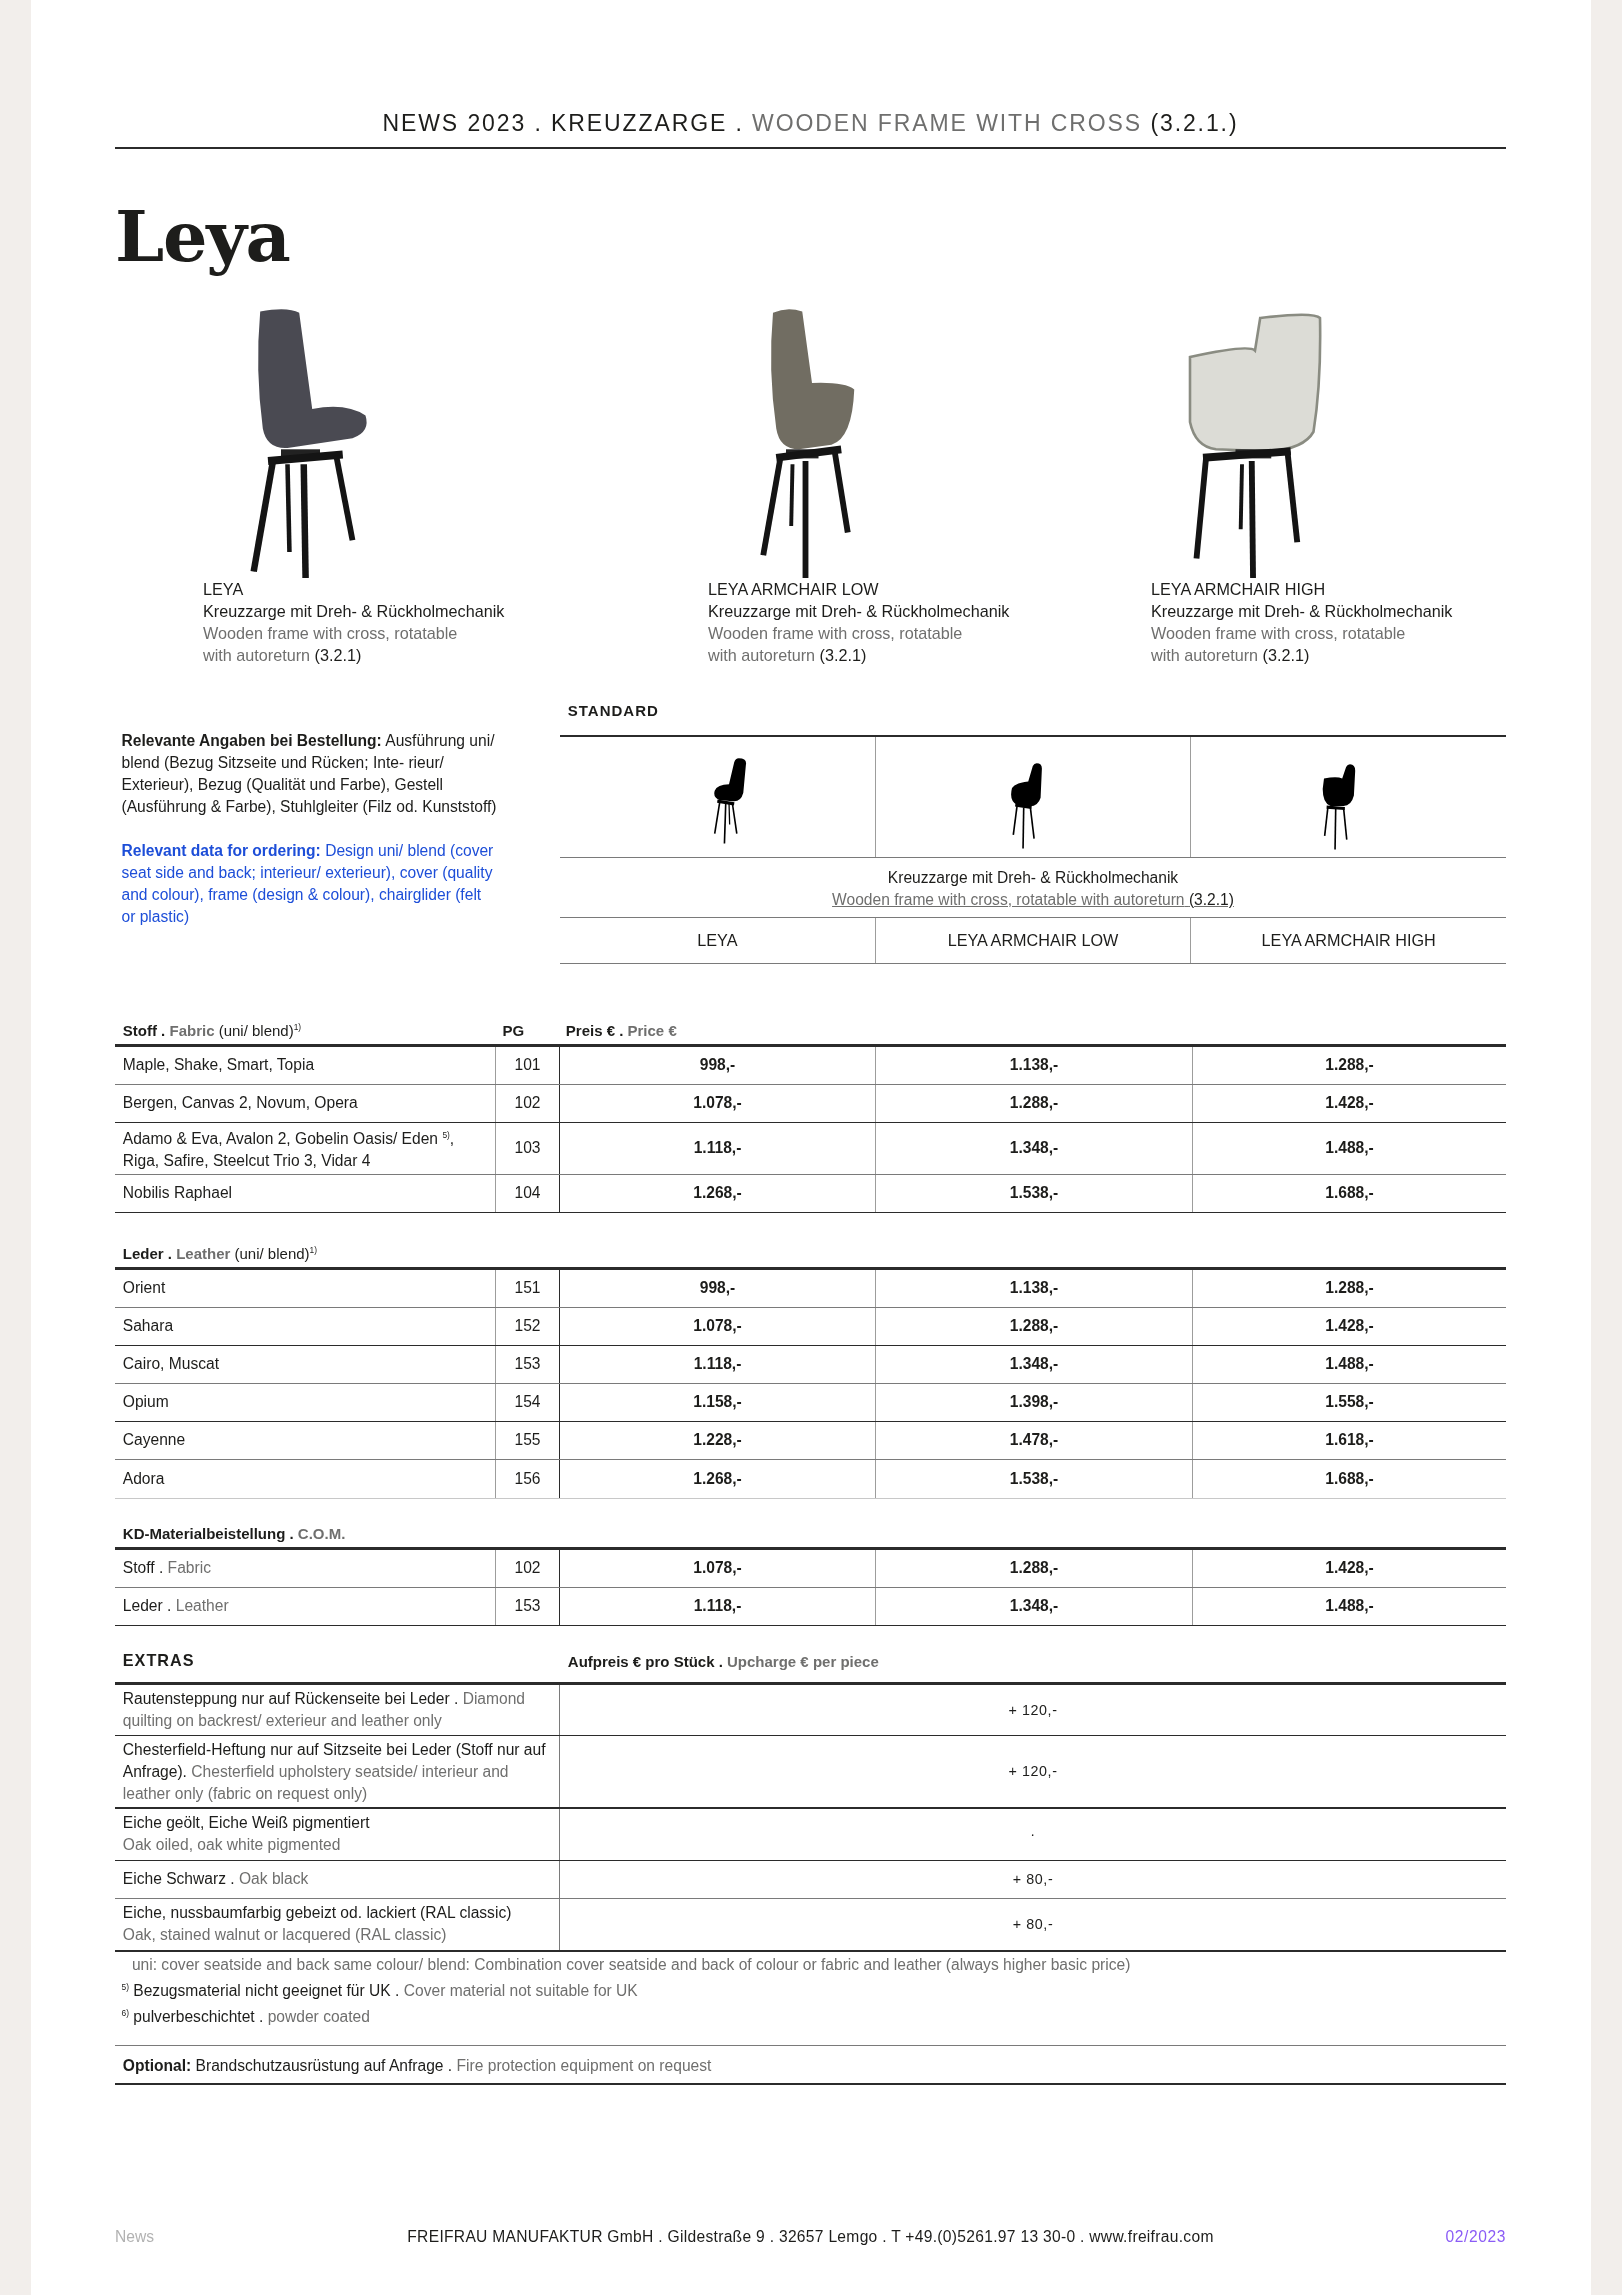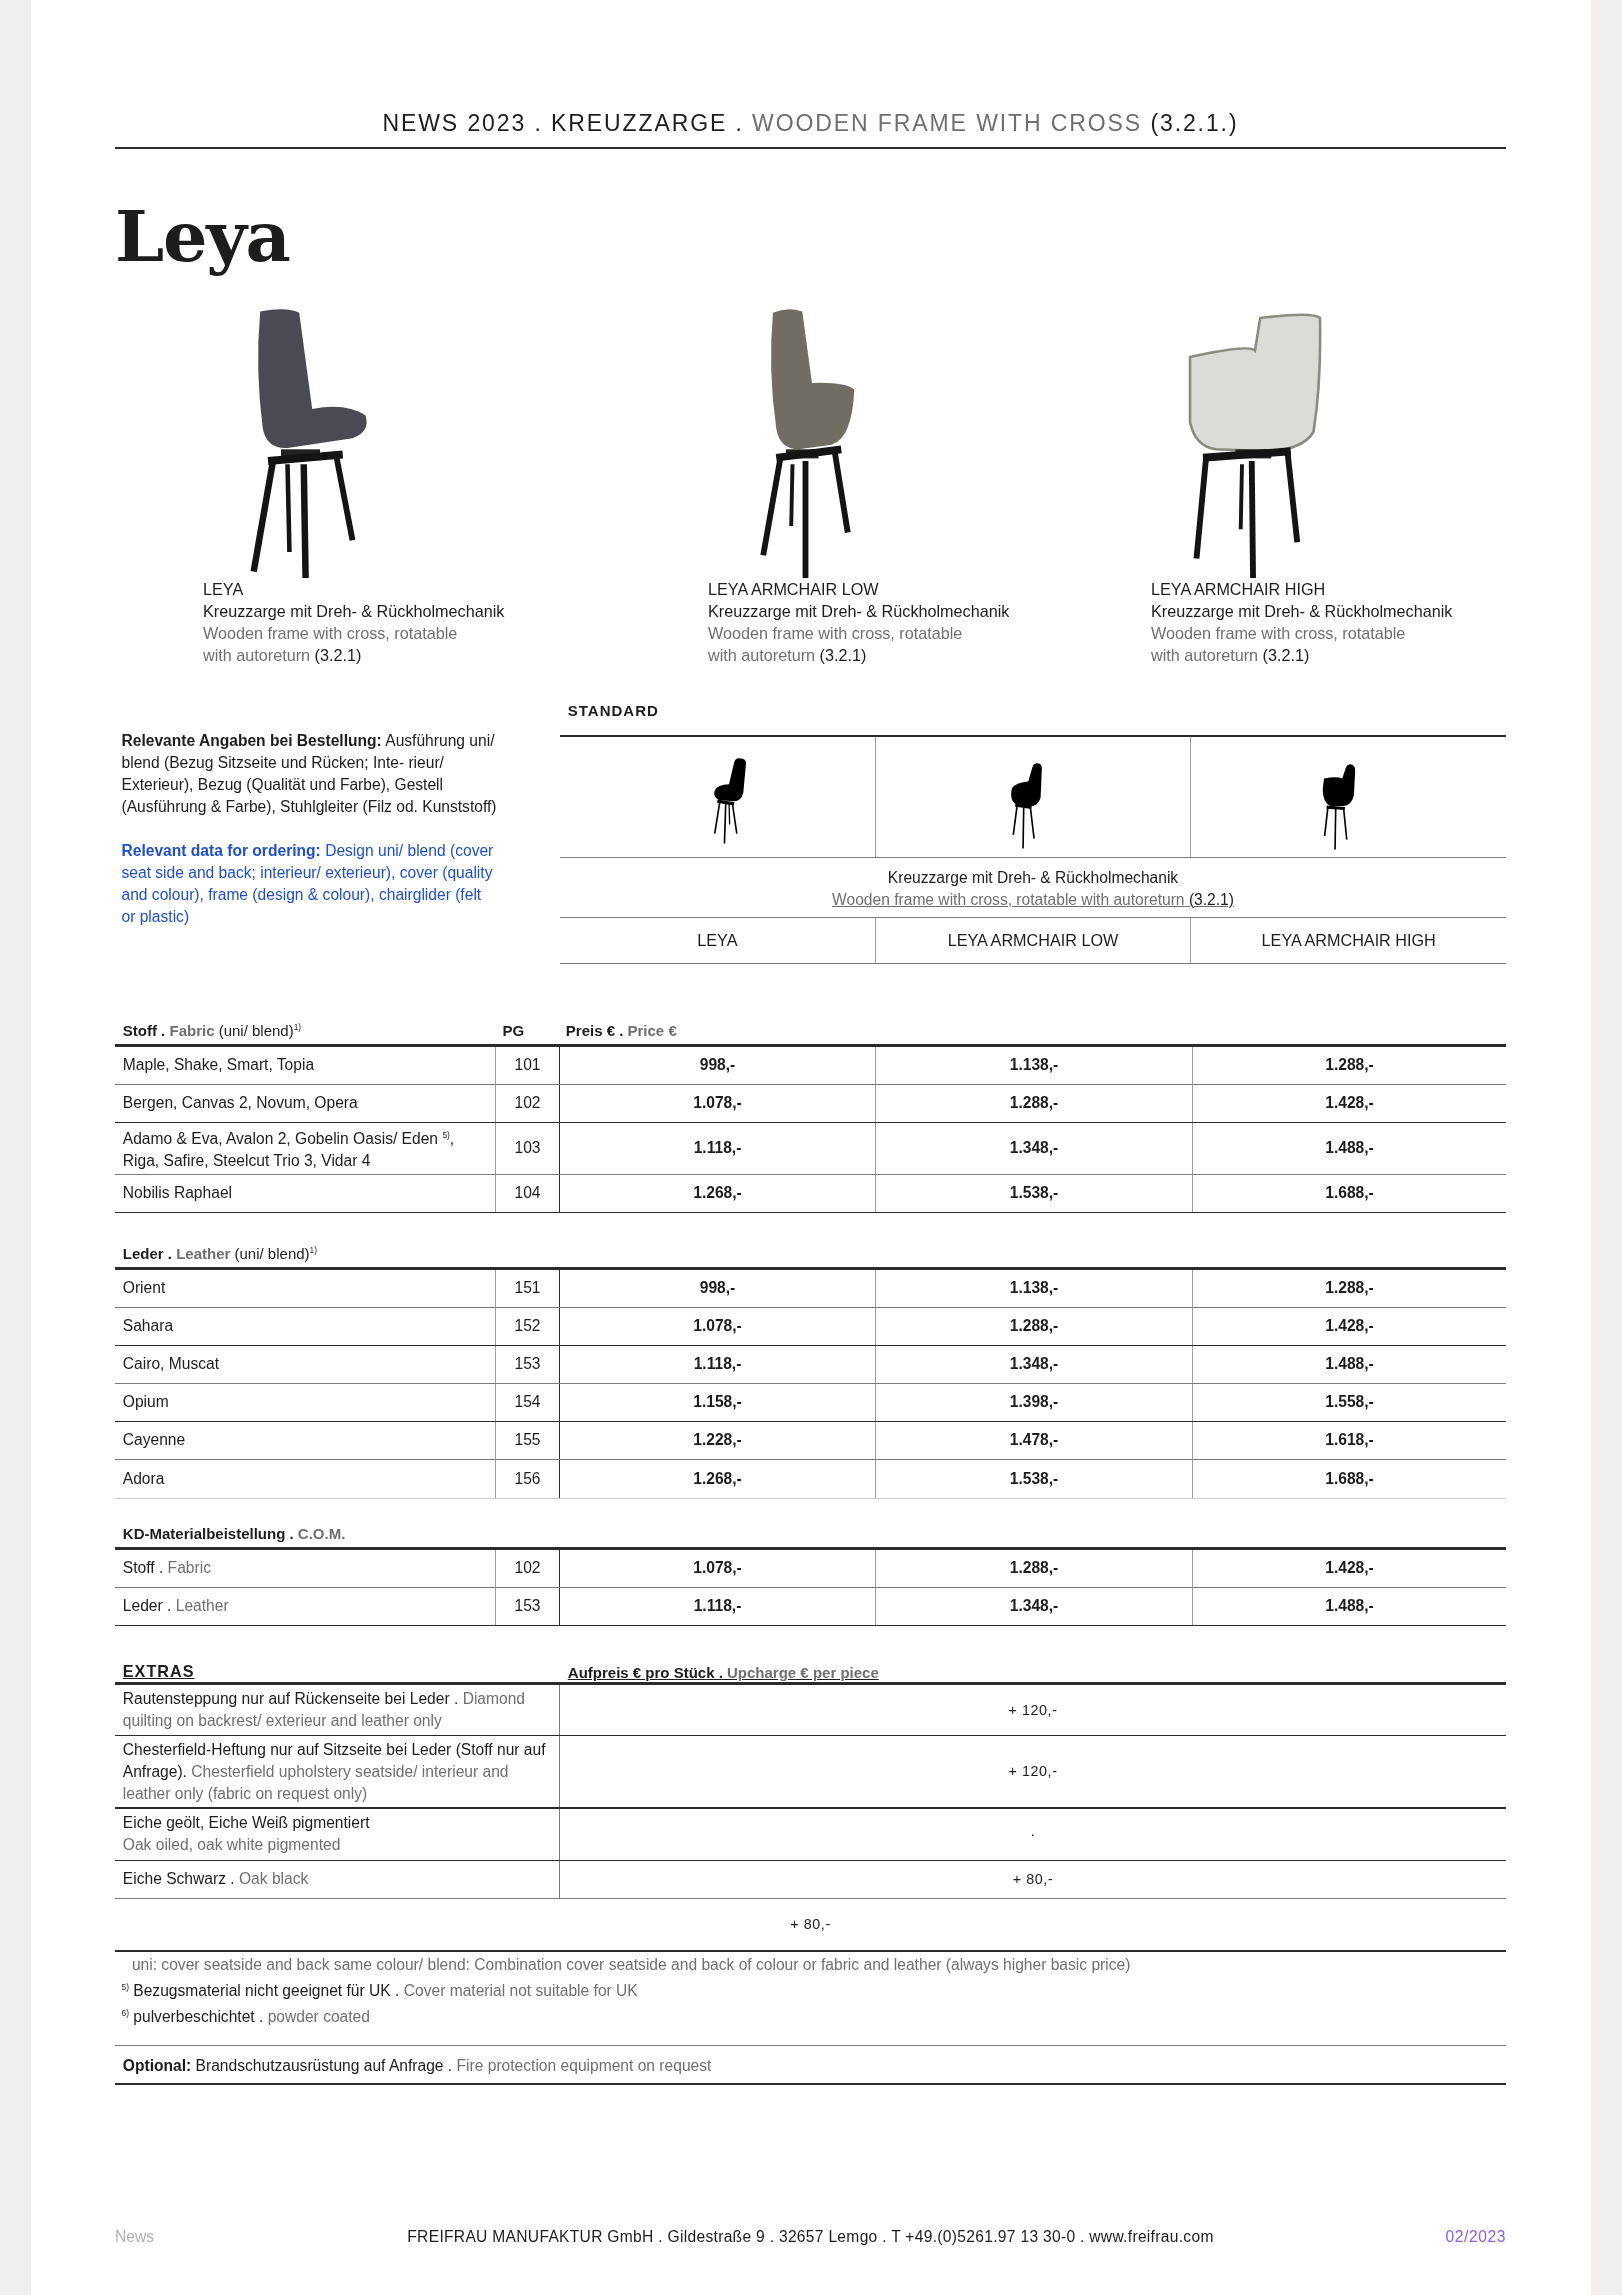--- a/index.html
+++ b/index.html
@@ -75,21 +75,21 @@
   .prow:nth-child(even) { border-bottom-color: #2b2b2b; }
   .prow .c1 { width: 381px; padding-left: 7.8px; display: flex; align-items: center; line-height: 21.4px; border-right: 0.6px solid #9d9d9c; }
   .prow .c2 { width: 64px; text-align: center; display: flex; align-items: center; justify-content: center; border-right: 1.3px solid #2b2b2b; }
   .prow .c3, .prow .c4, .prow .c5 { display: flex; align-items: center; justify-content: center; font-weight: bold; }
   .prow .c3 { width: 316px; border-right: 0.6px solid #9d9d9c; }
   .prow .c4 { width: 317px; border-right: 0.6px solid #9d9d9c; }
   .prow .c5 { flex: 1; }
 
   
   .extras { position: absolute; top: 1656px; left: 0; width: 1391px; }
-  .extras .hdr { display: flex; height: 26px; font-size: 15px; font-weight: bold; align-items: flex-end; padding-bottom: 1px; text-decoration: underline; }
+  .extras .hdr { display: flex; height: 26px; font-size: 15px; font-weight: bold; align-items: flex-end; padding-bottom: 12px; }
   .extras .hdr .c1 { width: 445px; padding-left: 7.8px; letter-spacing: 1px; font-size: 16.2px; }
   .extras .hdr .c2 { padding-left: 7.8px; }
   .xrow { display: flex; border-bottom: 1.3px solid #2b2b2b; font-size: 15.6px; line-height: 22px; }
   .xrow.thick { border-bottom: 2.6px solid #2b2b2b; }
   .xrow .c1 { width: 445px; padding: 3.9px 7.8px; border-right: 0.6px solid #7a7a7a; }
   .xrow .c2 { flex: 1; display: flex; align-items: center; justify-content: center; font-size: 14.3px; letter-spacing: 0.6px; }
 
   
   .footnotes { position: absolute; top: 1954px; left: 6.5px; width: 1384px; font-size: 15.6px; line-height: 22px; }
   .footnotes sup { font-size: 8.4px; }
@@ -365,20 +365,24 @@
             <div>Eiche geölt, Eiche Weiß pigmentiert</div>
             <div class="grey">Oak oiled, oak white pigmented</div>
           </div>
       <div class="c2">·</div>
     </div>
     <div class="xrow" style="height:38px;border-bottom-color:#7a7a7a">
       <div class="c1" style="display:flex;align-items:center"><span>Eiche Schwarz .</span>&nbsp;<span class="grey">Oak black</span></div>
       <div class="c2">+ 80,-</div>
     </div>
     <div class="xrow thick" style="height:53px">
+      <div class="c1">
+            <div>Eiche, nussbaumfarbig gebeizt od. lackiert (RAL classic)</div>
+            <div class="grey">Oak, stained walnut or lacquered (RAL classic)</div>
+          </div>
       <div class="c2">+ 80,-</div>
     </div>
   </div>
 
   <div class="footnotes">
     <div class="en" style="padding-left:10.4px">uni: cover seatside and back same colour/ blend: Combination cover seatside and back of colour or fabric and leather (always higher basic price)</div>
     <div><sup>5)</sup> <span>Bezugsmaterial nicht geeignet für UK .</span> <span class="en">Cover material not suitable for UK</span></div>
     <div><sup>6)</sup> <span>pulverbeschichtet .</span> <span class="en">powder coated</span></div>
   </div>
 

